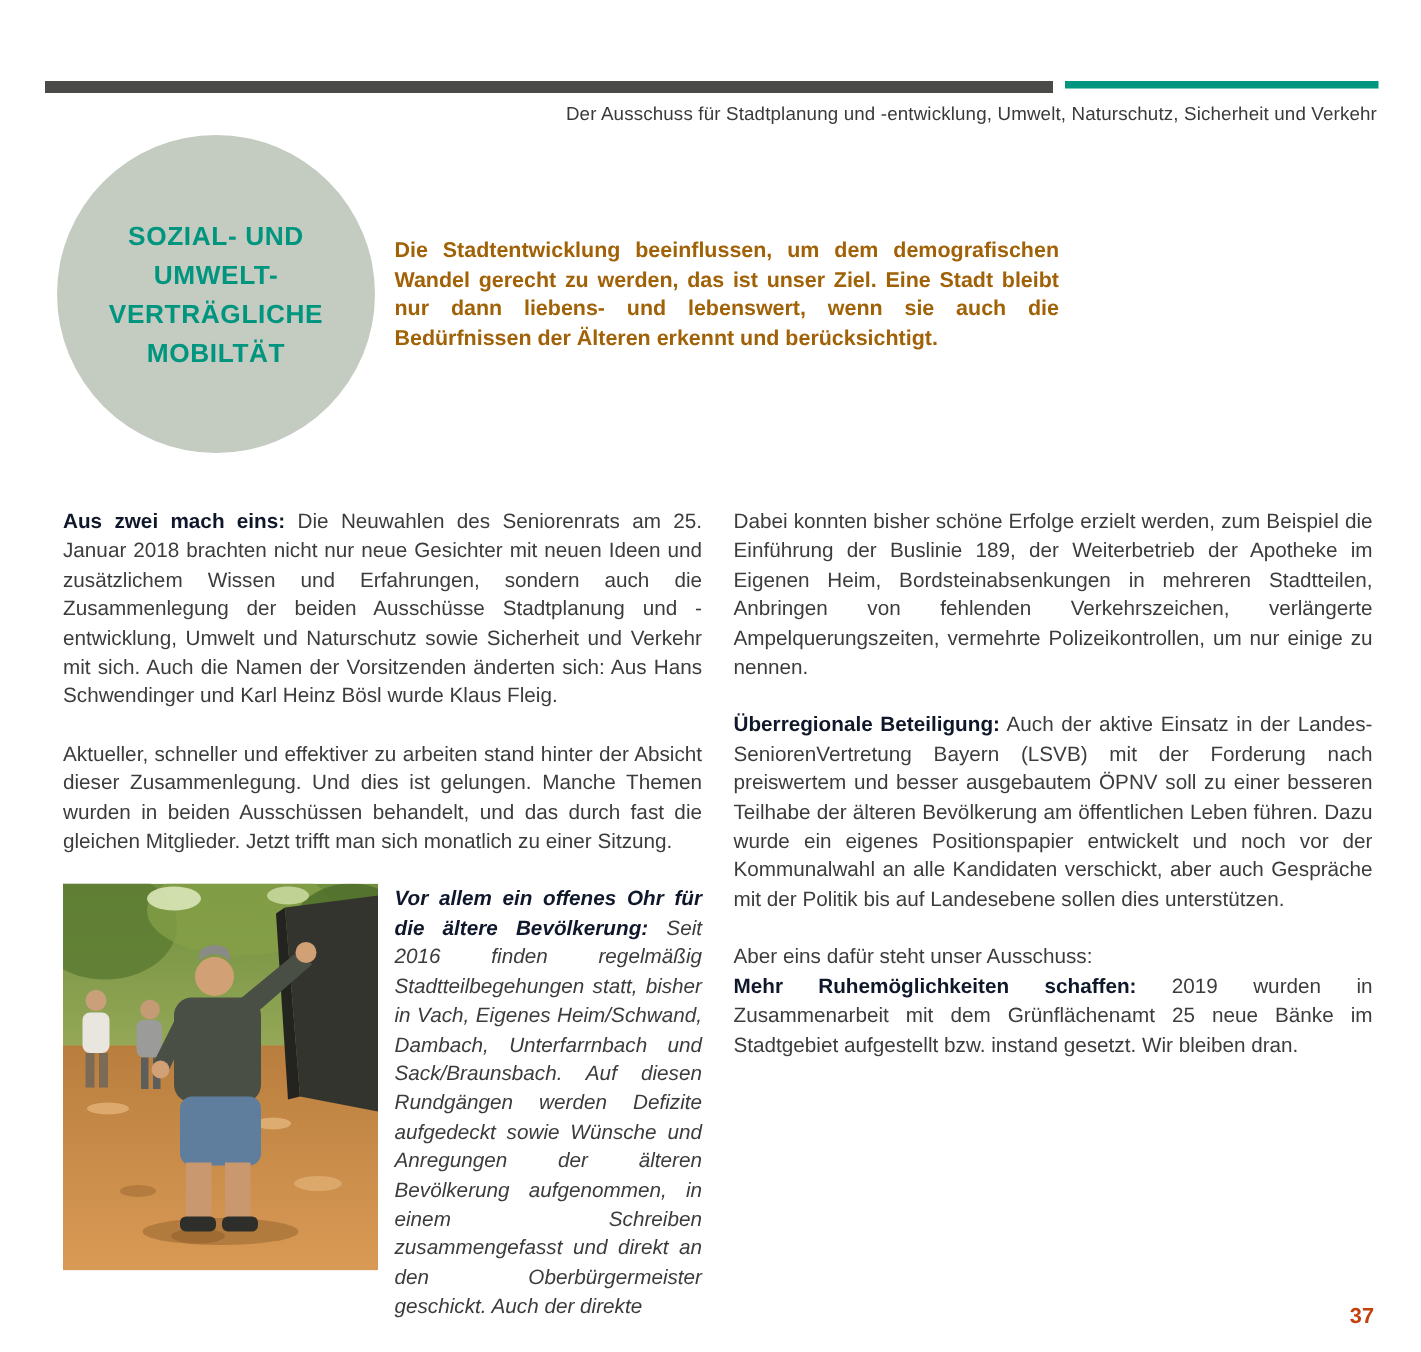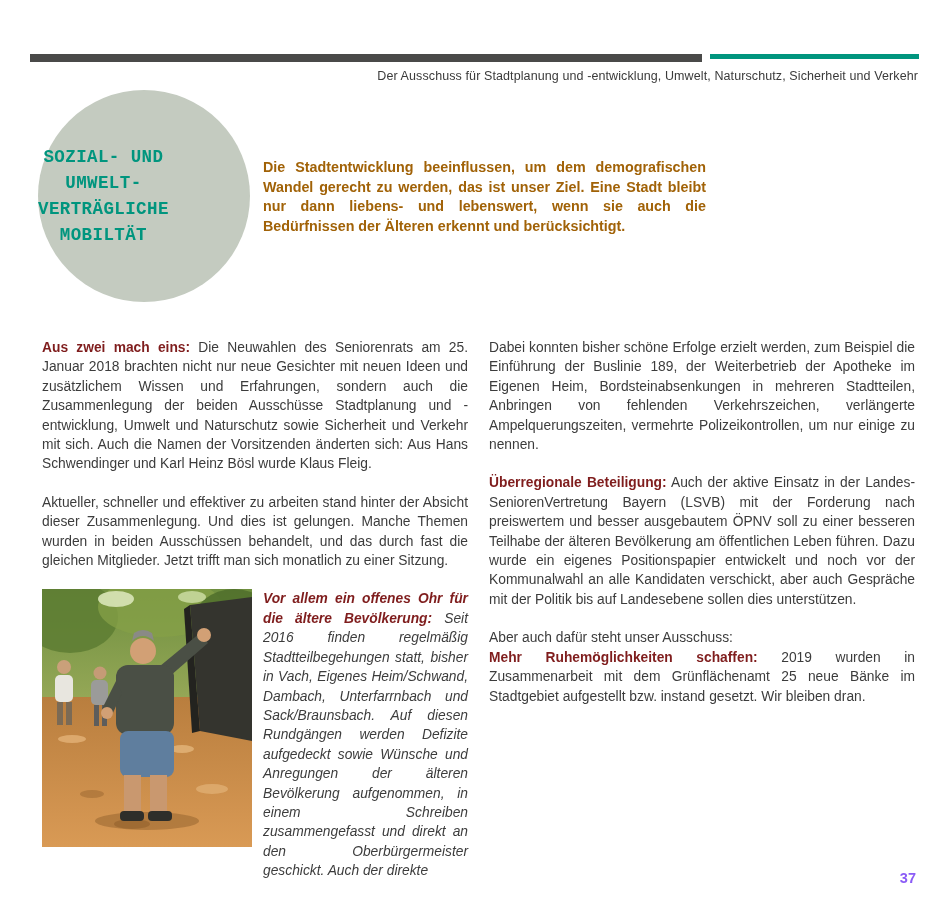--- a/index.html
+++ b/index.html
@@ -41,23 +41,22 @@
   .circle {
     position: absolute;
     left: 38px;
     top: 90px;
     width: 212px;
     height: 212px;
     border-radius: 50%;
     background: #c4cbc0;
     display: flex;
     align-items: center;
-    justify-content: flex-start;
+    justify-content: center;
     text-align: center;
-    font-family: Liberation Mono, monospace;
   }
   .circle-text {
     color: #00957e;
     font-weight: bold;
     font-size: 17.5px;
     line-height: 26px;
     letter-spacing: 0.4px;
   }
 
   
@@ -86,39 +85,39 @@
     column-gap: 21px;
   }
   .col p {
     margin: 0 0 19px 0;
     font-size: 13.8px;
     line-height: 19.4px;
     text-align: justify;
     hyphens: auto;
   }
   .col p.no-gap { margin-bottom: 0; }
-  .col strong { color: #7f1d1d; }
+  .col strong { color: #0f172a; }
 
   .photo-row { display: flex; gap: 11px; font-style: italic; }
   .photo {
     flex: 0 0 210px;
     width: 210px;
     height: 258px;
     overflow: hidden;
   }
   .photo svg { display: block; }
   .wrap-text { flex: 1; }
 
   .page-number {
     position: absolute;
     right: 31px;
     bottom: 15px;
     font-weight: bold;
     font-size: 14.5px;
-    color: #8b5cf6;
+    color: #c2410c;
   }
 </style>
 </head>
 <body>
 
 <div class="page">
 
   <div class="header-title">Der Ausschuss für Stadtplanung und -entwicklung, Umwelt, Naturschutz, Sicherheit und Verkehr</div>
   <div class="rule">
     <div class="rule-dark"></div>
@@ -204,21 +203,21 @@
             <rect x="106" y="222" width="24" height="10" rx="4" fill="#2e2e2a"></rect>
           </svg>
         </div>
         <p class="wrap-text"><strong>Vor allem ein offenes Ohr für die ältere Bevölkerung:</strong><span> Seit 2016 finden regelmäßig Stadtteilbegehungen statt, bisher in Vach, Eigenes Heim/Schwand, Dambach, Unterfarrnbach und Sack/Braunsbach. Auf diesen Rundgängen werden Defizite aufgedeckt sowie Wünsche und Anregungen der älteren Bevölkerung aufgenommen, in einem Schreiben zusammengefasst und direkt an den Oberbürgermeister geschickt. Auch der direkte</span></p>
       </div>
     </div>
 
     <div class="col">
       <p>Dabei konnten bisher schöne Erfolge erzielt werden, zum Beispiel die Einführung der Buslinie 189, der Weiterbetrieb der Apotheke im Eigenen Heim, Bordsteinabsenkungen in mehreren Stadtteilen, Anbringen von fehlenden Verkehrszeichen, verlängerte Ampelquerungszeiten, vermehrte Polizeikontrollen, um nur einige zu nennen.</p>
       <p><strong>Überregionale Beteiligung:</strong><span> Auch der aktive Einsatz in der Landes-SeniorenVertretung Bayern (LSVB) mit der Forderung nach preiswertem und besser ausgebautem ÖPNV soll zu einer besseren Teilhabe der älteren Bevölkerung am öffentlichen Leben führen. Dazu wurde ein eigenes Positionspapier entwickelt und noch vor der Kommunalwahl an alle Kandidaten verschickt, aber auch Gespräche mit der Politik bis auf Landesebene sollen dies unterstützen.</span></p>
-      <p class="no-gap">Aber auch dafür steht unser Ausschuss:</p>
+      <p class="no-gap">Aber eins dafür steht unser Ausschuss:</p>
       <p><strong>Mehr Ruhemöglichkeiten schaffen:</strong><span> 2019 wurden in Zusammenarbeit mit dem Grünflächenamt 25 neue Bänke im Stadtgebiet aufgestellt bzw. instand gesetzt. Wir bleiben dran.</span></p>
     </div>
 
   </div>
 
   <div class="page-number">37</div>
 
 </div>
 
 </body></html>

